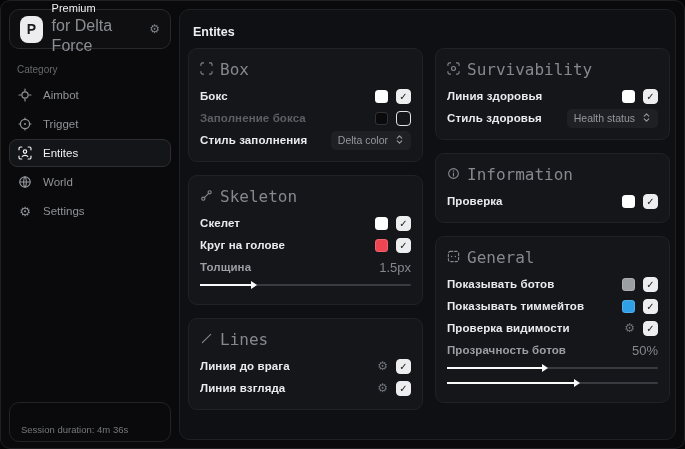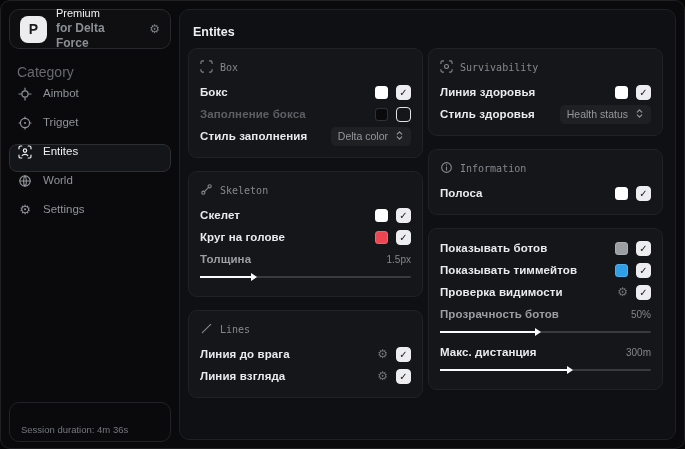--- a/index.html
+++ b/index.html
@@ -8,66 +8,66 @@
   .window { position:absolute; inset:0; background:#0a0a0c; border:1px solid #202023; border-radius:10px; overflow:hidden; }
 
   
   .sidebar { position:absolute; left:0; top:0; bottom:0; width:178px; padding:8px; }
   .header-card { height:40px; border:1px solid #29292d; border-radius:10px; background:#0f0f12;
                  display:flex; align-items:center; gap:9px; padding:0 10px; }
   .logo { width:27px; height:27px; border-radius:8px; background:#ededef; color:#1b1b1e;
           font-weight:bold; font-size:14px; display:flex; align-items:center; justify-content:center; }
   .header-texts { display:flex; flex-direction:column; line-height:1.25; }
   .app-title { font-size:11px; font-weight:normal; color:#f1f1f3; }
-  .app-subtitle { font-size:12px; color:#8b8e93;font-weight:bold; }
+  .app-subtitle { font-size:16px; color:#8b8e93; }
   .header-gear { margin-left:auto; color:#7e8186; font-size:12px; line-height:1; cursor:pointer; }
 
-  .category-label { margin:15px 0 6px 8px; font-size:14px; color:#67696e; }
+  .category-label { margin:15px 0 6px 8px; font-size:10px; color:#67696e; }
   .nav { display:flex; flex-direction:column; gap:1px; }
-  .nav-item { display:flex; align-items:flex-start; gap:11px; height:28px; padding:0 8px;
+  .nav-item { display:flex; align-items:center; gap:11px; height:28px; padding:0 8px;
               color:#8f9297; font-size:11.5px; border:1px solid transparent; border-radius:8px; cursor:pointer; }
   .nav-item.active { color:#eef0f2; background:#141518; border-color:#2d2e32; }
   .nav-item .nicon { display:flex; width:14px; justify-content:center; }
   .nav-item svg { stroke:currentColor; fill:none; stroke-width:1.2; stroke-linecap:round; stroke-linejoin:round; }
   .gear-glyph { font-size:13px; line-height:1; }
 
   .session-card { position:absolute; left:8px; right:8px; bottom:6px; height:40px;
                   border:1px solid #232327; border-radius:10px; display:flex; align-items:flex-end;
                   padding:6px 11px; color:#75787d; font-size:9.5px; }
 
   
   .panel { position:absolute; left:178px; top:8px; right:8px; bottom:8px;
            background:#0f1013; border:1px solid #1f2024; border-radius:10px; }
   .panel-title { position:absolute; top:15px; left:13px; font-size:12.5px; font-weight:bold; color:#edeef1; }
   .col { position:absolute; top:38px; width:235px; display:flex; flex-direction:column; gap:13px; }
-  .col.left { left:8px; } .col.right { left:248px; }
+  .col.left { left:8px; } .col.right { left:255px; }
 
   .card { background:#15161a; border:1px solid #212226; border-radius:9px; padding:8px 11px 10px; }
   .card-head { display:flex; align-items:center; gap:7px; color:#85888d;
-               font-family:"DejaVu Sans Mono","Liberation Mono",monospace; font-size:10px; margin:3px 0 6px; }
+               font-family:"DejaVu Sans Mono","Liberation Mono",monospace; font-size:16px; margin:3px 0 6px; }
   .card-head svg { stroke:currentColor; fill:none; stroke-width:1.2; stroke-linecap:round; stroke-linejoin:round; }
 
   .row { display:flex; align-items:center; justify-content:space-between; height:22px; }
   .row-label { font-size:11.5px; font-weight:bold; color:#e9ebee; letter-spacing:.1px;text-align:right; }
   .row-label.dim { color:#5c5f64; }
   .row-label.dim2 { color:#9b9ea3; }
   .controls { display:flex; align-items:center; gap:8px; }
 
   .swatch { width:13px; height:13px; border-radius:3.5px; box-shadow:inset 0 0 0 1px rgba(255,255,255,.16); }
   .checkbox { width:15px; height:15px; border-radius:4px; border:1.5px solid #e3e3e6;
               display:flex; align-items:center; justify-content:center; cursor:pointer; color:transparent; }
   .checkbox.checked { background:#ededf0; border-color:#ededf0; color:#17181b; }
   .checkbox.checked::after { content:"✓"; font-size:10px; font-weight:bold; }
 
   .dropdown { display:flex; align-items:center; gap:7px; background:#1f2024; border-radius:5px;
               height:19px; padding:0 7px; color:#94979c; font-size:10.5px; cursor:pointer; }
   .dropdown svg { stroke:currentColor; fill:none; stroke-width:1.3; stroke-linecap:round; stroke-linejoin:round; }
 
   .mini-gear { color:#6f7378; font-size:12px; line-height:1; cursor:pointer; }
-  .value { font-size:10px; color:#83868b; }
+  .value { font-size:13px; color:#83868b; }
 
   .slider { height:12px; display:flex; align-items:center; margin:1px 0 3px; cursor:pointer; }
   .track { position:relative; width:100%; height:2px; background:#393a3f; border-radius:1px; }
   .fill { position:absolute; left:0; top:0; bottom:0; background:#fafafb; }
   .fill::after { content:""; position:absolute; right:-6px; top:50%; transform:translateY(-50%);
                  border-left:6px solid #fafafb; border-top:4px solid transparent; border-bottom:4px solid transparent; }
 </style>
 </head>
 <body>
 
@@ -278,29 +278,39 @@
           <span>
             <svg width="13" height="13" viewBox="0 0 14 14">
                 <circle cx="7" cy="7" r="5.2"></circle>
                 <line x1="7" y1="6.4" x2="7" y2="9.6"></line>
                 <circle cx="7" cy="4.3" r="0.75" fill="currentColor" stroke="none"></circle>
               </svg>
           </span>
           <span>Information</span>
         </div>
         <div class="row">
-          <span class="row-label">Полоса</span>
+          <span class="row-label">Проверка</span>
           <span class="controls">
             <span class="swatch" style="background: rgb(255, 255, 255);"></span>
             <span class="checkbox checked"></span>
           </span>
         </div>
       </div>
 
       <div class="card">
+        <div class="card-head">
+          <span>
+            <svg width="13" height="13" viewBox="0 0 14 14">
+                <rect x="1.5" y="1.5" width="11" height="11" rx="2.2" stroke-dasharray="2.6 2"></rect>
+                <circle cx="5" cy="7" r="0.8" fill="currentColor" stroke="none"></circle>
+                <circle cx="9" cy="7" r="0.8" fill="currentColor" stroke="none"></circle>
+              </svg>
+          </span>
+          <span>General</span>
+        </div>
         <div class="row">
           <span class="row-label">Показывать ботов</span>
           <span class="controls">
             <span class="swatch" style="background: rgb(155, 159, 164);"></span>
             <span class="checkbox checked"></span>
           </span>
         </div>
         <div class="row">
           <span class="row-label">Показывать тиммейтов</span>
           <span class="controls">
@@ -317,24 +327,20 @@
         </div>
         <div class="row">
           <span class="row-label dim2">Прозрачность ботов</span>
           <span class="value">50%</span>
         </div>
         <div class="slider">
           <div class="track">
               <div class="fill" style="width: 45%;"></div>
             </div>
         </div>
-        <div class="row">
-          <span class="row-label">Макс. дистанция</span>
-          <span class="value">300m</span>
-        </div>
         <div class="slider">
           <div class="track">
               <div class="fill" style="width: 60%;"></div>
             </div>
         </div>
       </div>
     </div>
   </div>
 </div>
 

